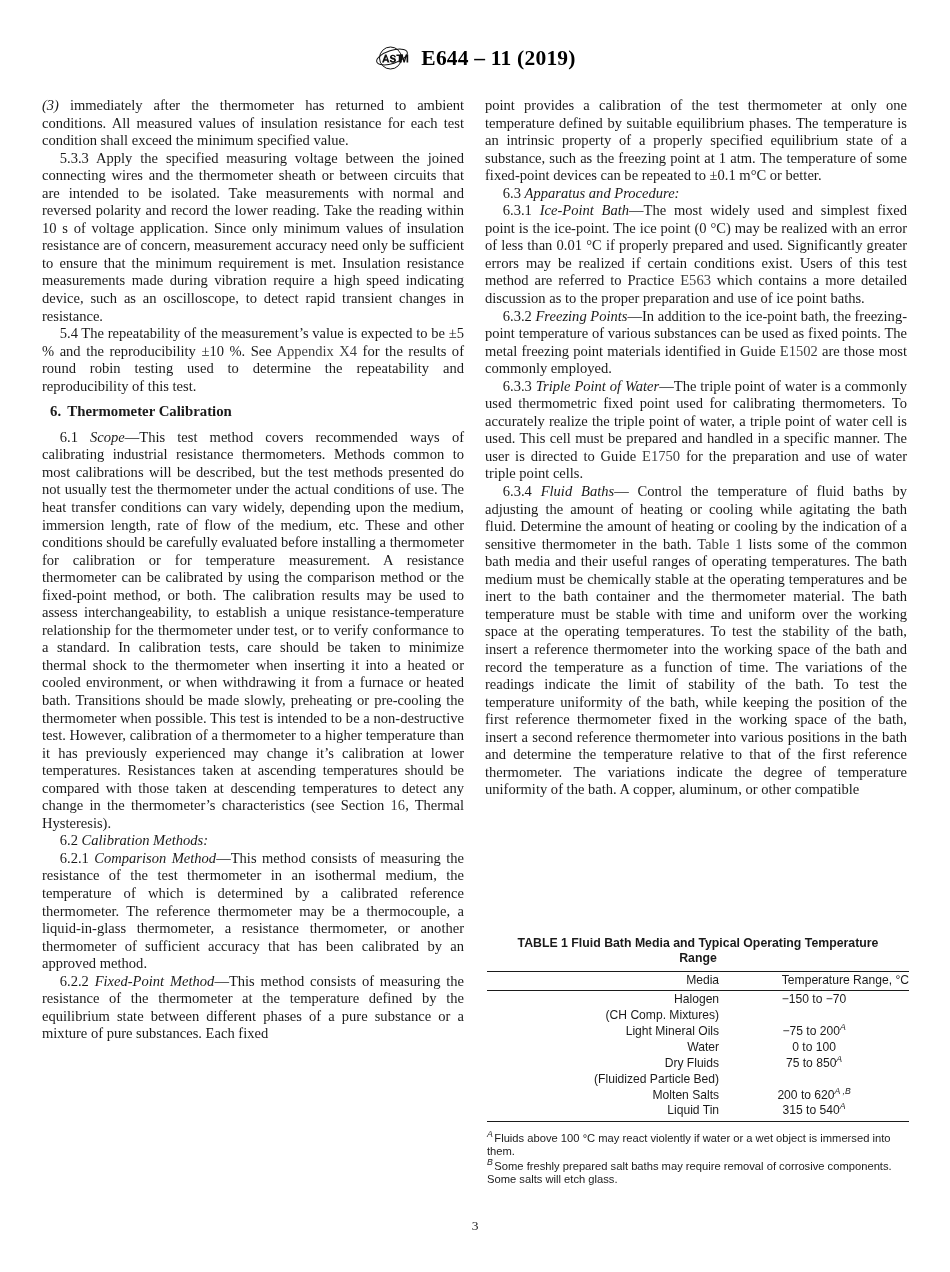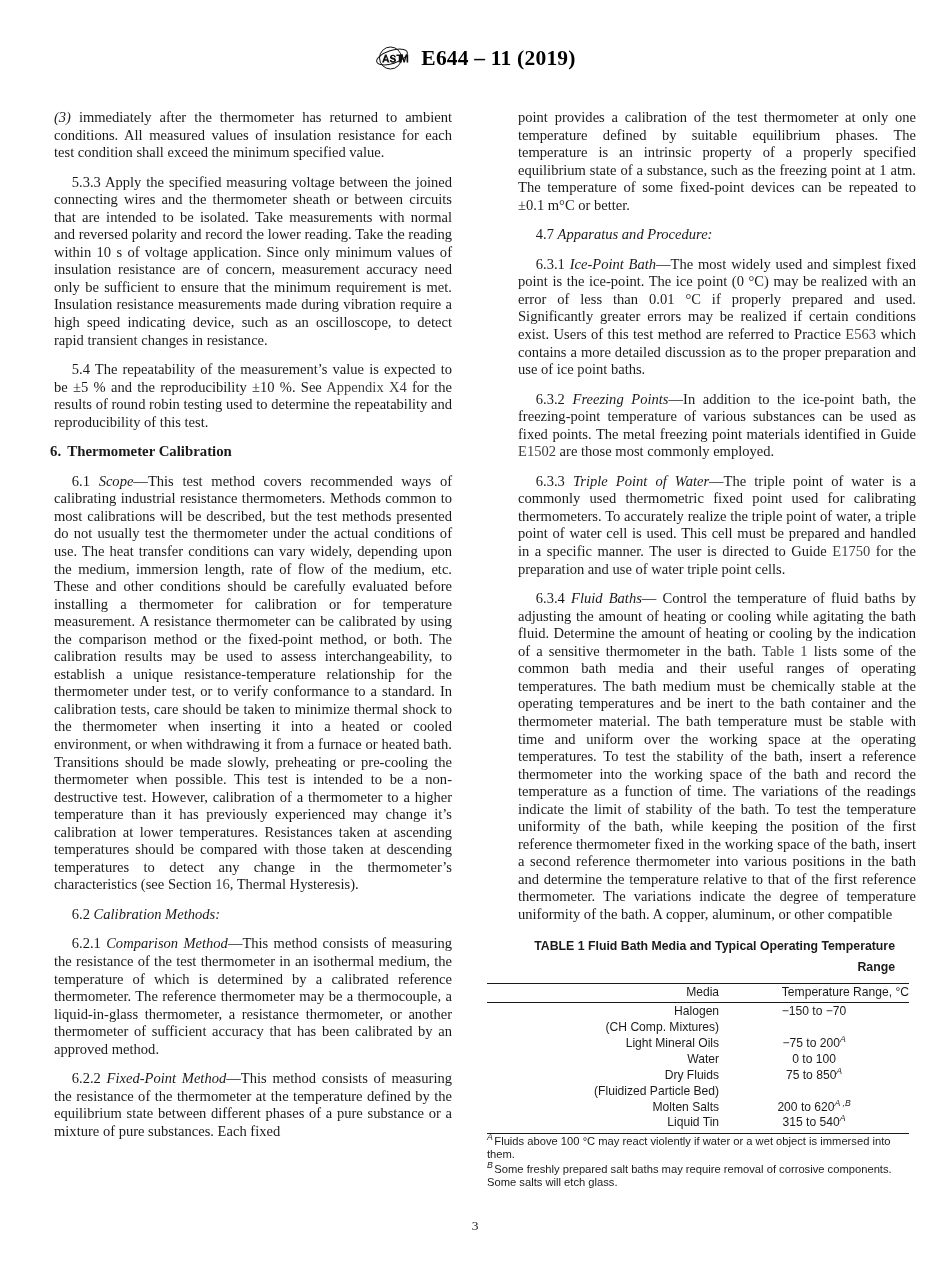--- a/index.html
+++ b/index.html
@@ -55,24 +55,24 @@
     position: absolute;
     top: 97px;
     width: 422px;
     font-size: 14.55px;
     line-height: 17.55px;
     text-align: justify;
     text-justify: inter-word;
     hyphens: none;
   }
   .col-left  { left: 42px; }
-  .col-right { left: 506px; }
+  .col-right { left: 485px; }
 
   p.para {
-    margin: 12px;
+    margin: 0;
     text-indent: 1.22em;
     text-align: justify;
   }
   p.para.flush    { text-indent: 0; }
 
   .gap-before { margin-top: 9.5px; }
 
   h3.section-head {
     margin: 8px;
     font-size: 14.8px;
@@ -93,23 +93,23 @@
   .table-block {
     position: absolute;
     left: 487px;
     top: 936px;
     width: 422px;
     font-family: "Liberation Sans", "DejaVu Sans", sans-serif;
     color: #1a1a1a;
   }
   .table-caption {
     font-size: 12.3px;
-    line-height: 21px;
+    line-height: 15px;
     font-weight: bold;
-    text-align: right;
+    text-align: center;
     margin: 0 14px 5px 14px;
   }
   table.fluid-table {
     width: 100%;
     border-collapse: collapse;
     font-size: 12.1px;
     line-height: 15.2px;
   }
   table.fluid-table thead th {
     font-weight: normal;
@@ -128,21 +128,21 @@
   }
   td.media-cell { text-align: right; width: 55%; }
   td.range-cell { text-align: center; width: 45%; }
   sup.fn {
     font-style: italic;
     font-size: 0.72em;
     vertical-align: super;
     line-height: 0;
   }
   .footnotes {
-    margin-top: 1px;
+    margin-top: 10px;
     font-family: "Liberation Sans", "DejaVu Sans", sans-serif;
     font-size: 11.2px;
     line-height: 13.6px;
     text-align: left;
   }
   .footnotes p { margin: 0 0 1px 0; }
   .footnotes sup {
     font-style: italic;
     font-size: 0.78em;
     vertical-align: super;
@@ -203,21 +203,21 @@
     <p class="para"><span>6.2.1</span>&nbsp;<span class="it">Comparison Method</span><span>—This method consists of measuring the resistance of the test thermometer in an isothermal medium, the temperature of which is determined by a calibrated reference thermometer. The reference thermometer may be a thermocouple, a liquid-in-glass thermometer, a resistance thermometer, or another thermometer of sufficient accuracy that has been calibrated by an approved method.</span></p>
 
     <p class="para gap-before"><span>6.2.2</span>&nbsp;<span class="it">Fixed-Point Method</span><span>—This method consists of measuring the resistance of the thermometer at the temperature defined by the equilibrium state between different phases of a pure substance or a mixture of pure substances. Each fixed</span></p>
 
   </div>
 
   <div class="col col-right">
 
     <p class="para flush">point provides a calibration of the test thermometer at only one temperature defined by suitable equilibrium phases. The temperature is an intrinsic property of a properly specified equilibrium state of a substance, such as the freezing point at 1 atm. The temperature of some fixed-point devices can be repeated to ±0.1 m°C or better.</p>
 
-    <p class="para gap-before"><span>4.7</span>&nbsp;<span class="it">Apparatus and Procedure:</span></p>
+    <p class="para gap-before"><span>6.3</span>&nbsp;<span class="it">Apparatus and Procedure:</span></p>
 
     <p class="para"><span>6.3.1</span>&nbsp;<span class="it">Ice-Point Bath</span><span>—The most widely used and simplest fixed point is the ice-point. The ice point (0 °C) may be realized with an error of less than 0.01 °C if properly prepared and used. Significantly greater errors may be realized if certain conditions exist. Users of this test method are referred to Practice </span><a class="lnk" href="#">E563</a><span> which contains a more detailed discussion as to the proper preparation and use of ice point baths.</span></p>
 
     <p class="para"><span>6.3.2</span>&nbsp;<span class="it">Freezing Points</span><span>—In addition to the ice-point bath, the freezing-point temperature of various substances can be used as fixed points. The metal freezing point materials identified in Guide </span><a class="lnk" href="#">E1502</a><span> are those most commonly employed.</span></p>
 
     <p class="para"><span>6.3.3</span>&nbsp;<span class="it">Triple Point of Water</span><span>—The triple point of water is a commonly used thermometric fixed point used for calibrating thermometers. To accurately realize the triple point of water, a triple point of water cell is used. This cell must be prepared and handled in a specific manner. The user is directed to Guide </span><a class="lnk" href="#">E1750</a><span> for the preparation and use of water triple point cells.</span></p>
 
     <p class="para"><span>6.3.4</span>&nbsp;<span class="it">Fluid Baths</span><span>— Control the temperature of fluid baths by adjusting the amount of heating or cooling while agitating the bath fluid. Determine the amount of heating or cooling by the indication of a sensitive thermometer in the bath. </span><a class="lnk" href="#">Table 1</a><span> lists some of the common bath media and their useful ranges of operating temperatures. The bath medium must be chemically stable at the operating temperatures and be inert to the bath container and the thermometer material. The bath temperature must be stable with time and uniform over the working space at the operating temperatures. To test the stability of the bath, insert a reference thermometer into the working space of the bath and record the temperature as a function of time. The variations of the readings indicate the limit of stability of the bath. To test the temperature uniformity of the bath, while keeping the position of the first reference thermometer fixed in the working space of the bath, insert a second reference thermometer into various positions in the bath and determine the temperature relative to that of the first reference thermometer. The variations indicate the degree of temperature uniformity of the bath. A copper, aluminum, or other compatible</span></p>
 
   </div>

